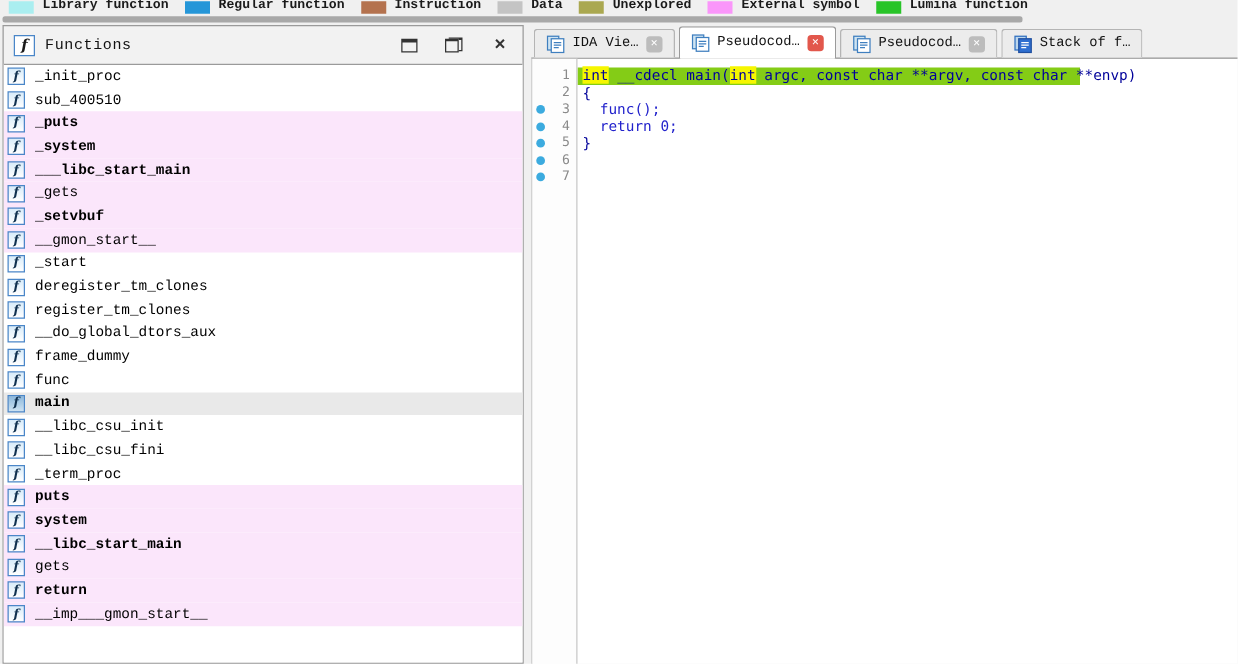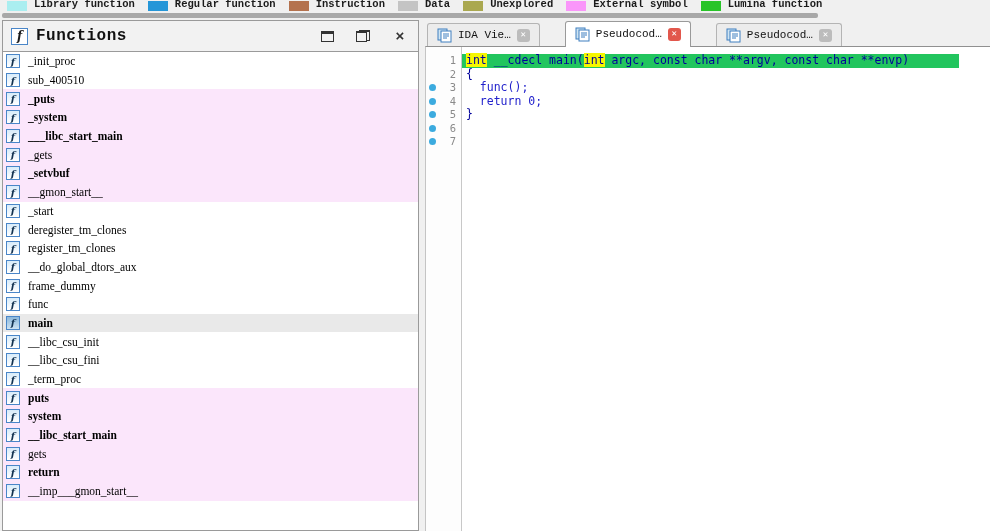--- a/index.html
+++ b/index.html
@@ -41,21 +41,21 @@
     display:flex; align-items:center; gap:8px; padding:0 10px 0 8px;
   }
   .panel-ficon {
     width:17px; height:17px; flex:0 0 17px;
     border:1px solid #4a86c8; background:#fff;
     display:flex; align-items:center; justify-content:center;
     font:italic 700 12px "DejaVu Serif", serif; color:#1a1a1a;
   }
   .panel-title {
     flex:1; font-family:"Liberation Mono", monospace;
-    font-size:16px; font-weight:700; color:#111; letter-spacing:0.5px;
+    font-size:12px; font-weight:400; color:#111; letter-spacing:0.5px;
   }
   .winbtn { width:16px; height:14px; margin-left:14px; position:relative; cursor:default; }
   .wb-max { width:13px; height:11px; border:1px solid #333; border-top:3px solid #333; }
   .wb-float { position:relative; width:14px; height:12px; }
   .wb-float::before {
     content:""; position:absolute; right:0; top:0; width:9px; height:8px;
     border:1px solid #333; border-top:2px solid #333; background:#f2f2f2;
   }
   .wb-float::after {
     content:""; position:absolute; left:0; bottom:0; width:9px; height:8px;
@@ -77,34 +77,34 @@
   .frow.selected { background:#e9e9e9; }
   .frow-icon {
     width:14px; height:14px; flex:0 0 14px; margin-right:8px;
     border:1px solid #4a86c8;
     background:linear-gradient(#d8ecfa, #ffffff);
     display:flex; align-items:center; justify-content:center;
     font:italic 700 10px "DejaVu Serif", serif; color:#10304f;
   }
   .frow.selected .frow-icon { background:linear-gradient(#8cb8dc, #cde2f2); }
   .fname {
-    font-family:Liberation Serif, serif; font-size:11.5px; color:#000;
+    font-family:Liberation Mono, monospace; font-size:11.5px; color:#000;
     white-space:nowrap;
   }
   .fname.bold { font-weight:700; }
 
   
   .editor { position:absolute; left:425px; top:20px; right:0; bottom:0; }
   .tabbar {
     height:26px; display:flex; align-items:flex-end; padding-left:2px;
     position:relative; z-index:2;
   }
   .tab {
     height:23px; display:flex; align-items:center; gap:6px;
-    padding:0 9px; margin-right:25px; flex:0 0 auto;
+    padding:0 9px; margin-right:3px; flex:0 0 auto;
     background:#ececec; border:1px solid #b4b4b4; border-bottom:none;
     border-radius:3px 3px 0 0;
     font-family:"Liberation Mono", monospace; font-size:11px; color:#111;
     white-space:nowrap; cursor:default;text-align:center;
   }
   .tab.active {
     background:#fff; height:26px; border-color:#9a9a9a;
     margin-bottom:-1px; padding-bottom:1px; z-index:3; position:relative;
   }
   .tab-close {
@@ -132,21 +132,21 @@
   .g-dot {
     position:absolute; left:3px; top:3px; width:7px; height:7px;
     border-radius:50%; background:#3cabdf;
   }
   .code-col { flex:1; padding-top:7px; overflow:hidden; }
   .c-row {
     height:13.5px; line-height:13.5px; white-space:pre; width:fit-content;
     padding:0 4px;
     font-family:"DejaVu Sans Mono", monospace; font-size:11.5px;
   }
-  .c-row.hl { background:#22c55e; width:497px; }
+  .c-row.hl { background:#84cc16; width:402px; }
   .tok-kw   { color:#00009a; }
   .tok-code { color:#2222cc; }
   .tok-kwhl { color:#00009a; background:#f6f600; }
 
   
   .watermark {
     position:absolute; right:16px; bottom:11px;
     font-size:11px; color:#c9c9c9;
   }
 </style>
@@ -330,20 +330,32 @@
             <rect x="1" y="1" width="9" height="11" fill="#cfe4f2" stroke="#3f7fbf"></rect>
             <rect x="4" y="3" width="10" height="11" fill="#ffffff" stroke="#3f7fbf"></rect>
             <line x1="6" y1="6" x2="12" y2="6" stroke="#3f7fbf"></line>
             <line x1="6" y1="8" x2="12" y2="8" stroke="#3f7fbf"></line>
             <line x1="6" y1="10" x2="10" y2="10" stroke="#3f7fbf"></line>
           </svg>
         </span>
         <span>Pseudocod…</span>
         <span class="tab-close gray">✕</span>
       </div>
+      <div class="tab">
+        <span style="display: flex;">
+          <svg width="15" height="15" viewBox="0 0 15 15">
+            <rect x="1" y="1" width="9" height="11" fill="#bcd6ec" stroke="#2f6fc0"></rect>
+            <rect x="4" y="3" width="10" height="11" fill="#2f6fd0" stroke="#1f4f9f"></rect>
+            <line x1="6" y1="6" x2="12" y2="6" stroke="#fff"></line>
+            <line x1="6" y1="8" x2="12" y2="8" stroke="#fff"></line>
+            <line x1="6" y1="10" x2="10" y2="10" stroke="#fff"></line>
+          </svg>
+        </span>
+        <span>Stack of f…</span>
+      </div>
     </div>
   <div class="code-area">
     <div class="gutter" id="gutter">
         <div class="g-row"><span>1</span></div>
         <div class="g-row"><span>2</span></div>
         <div class="g-row"><span class="g-dot"></span><span>3</span></div>
         <div class="g-row"><span class="g-dot"></span><span>4</span></div>
         <div class="g-row"><span class="g-dot"></span><span>5</span></div>
         <div class="g-row"><span class="g-dot"></span><span>6</span></div>
         <div class="g-row"><span class="g-dot"></span><span>7</span></div>

